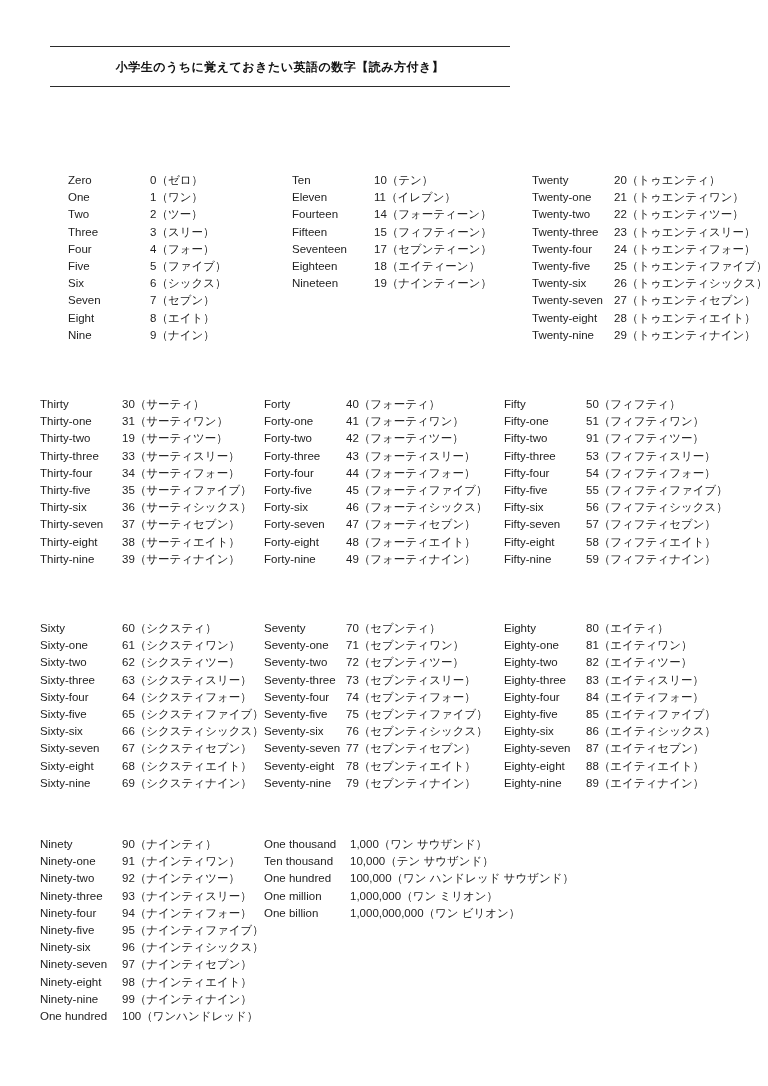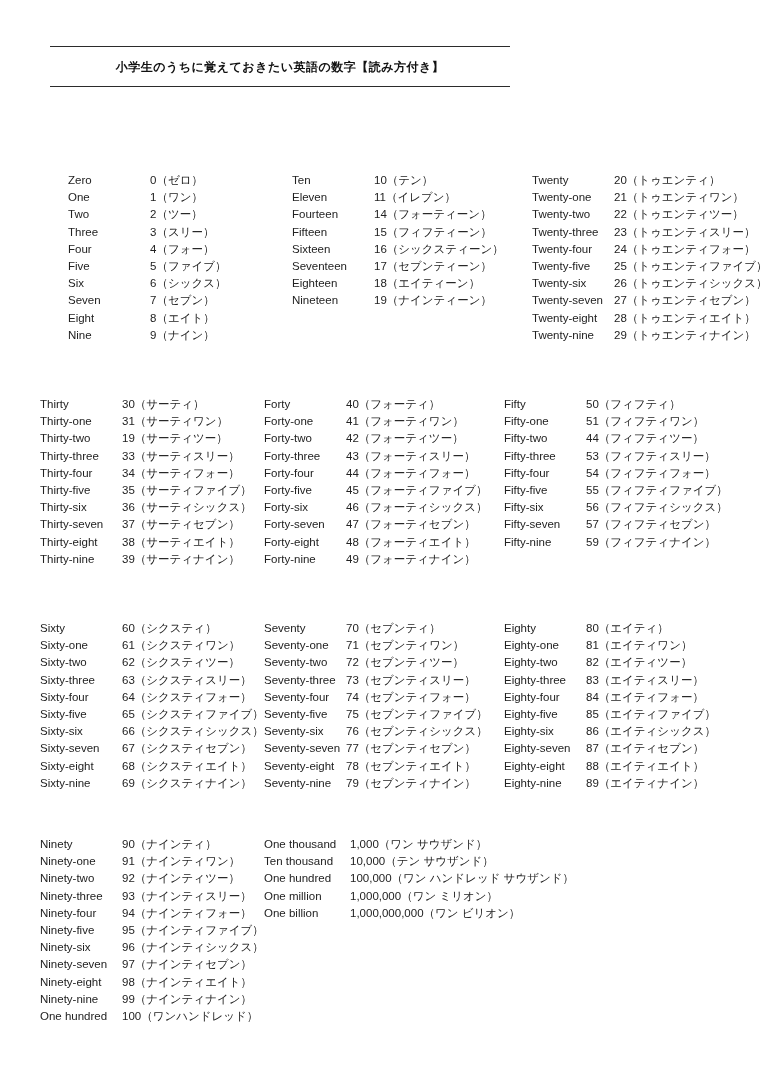--- a/index.html
+++ b/index.html
@@ -156,24 +156,20 @@
           </div>
           <div class="row">
             <span class="eng">Fourteen</span>
             <span class="num-kana">14（フォーティーン）</span>
           </div>
           <div class="row">
             <span class="eng">Fifteen</span>
             <span class="num-kana">15（フィフティーン）</span>
           </div>
           <div class="row">
-            <span class="eng">Sixteen</span>
-            <span class="num-kana">16（シックスティーン）</span>
-          </div>
-          <div class="row">
             <span class="eng">Seventeen</span>
             <span class="num-kana">17（セブンティーン）</span>
           </div>
           <div class="row">
             <span class="eng">Eighteen</span>
             <span class="num-kana">18（エイティーン）</span>
           </div>
           <div class="row">
             <span class="eng">Nineteen</span>
             <span class="num-kana">19（ナインティーン）</span>
@@ -313,41 +309,45 @@
           <div class="row">
             <span class="eng">Fifty</span>
             <span class="num-kana">50（フィフティ）</span>
           </div>
           <div class="row">
             <span class="eng">Fifty-one</span>
             <span class="num-kana">51（フィフティワン）</span>
           </div>
           <div class="row">
             <span class="eng">Fifty-two</span>
-            <span class="num-kana">44（フィフティツー）</span>
+            <span class="num-kana">91（フィフティツー）</span>
           </div>
           <div class="row">
             <span class="eng">Fifty-three</span>
             <span class="num-kana">53（フィフティスリー）</span>
           </div>
           <div class="row">
             <span class="eng">Fifty-four</span>
             <span class="num-kana">54（フィフティフォー）</span>
           </div>
           <div class="row">
             <span class="eng">Fifty-five</span>
             <span class="num-kana">55（フィフティファイブ）</span>
           </div>
           <div class="row">
             <span class="eng">Fifty-six</span>
             <span class="num-kana">56（フィフティシックス）</span>
           </div>
           <div class="row">
             <span class="eng">Fifty-seven</span>
             <span class="num-kana">57（フィフティセブン）</span>
+          </div>
+          <div class="row">
+            <span class="eng">Fifty-eight</span>
+            <span class="num-kana">58（フィフティエイト）</span>
           </div>
           <div class="row">
             <span class="eng">Fifty-nine</span>
             <span class="num-kana">59（フィフティナイン）</span>
           </div>
         </div>
       </div>
   </div>
   <div class="band" id="band-2">
     <div class="band-inner">

